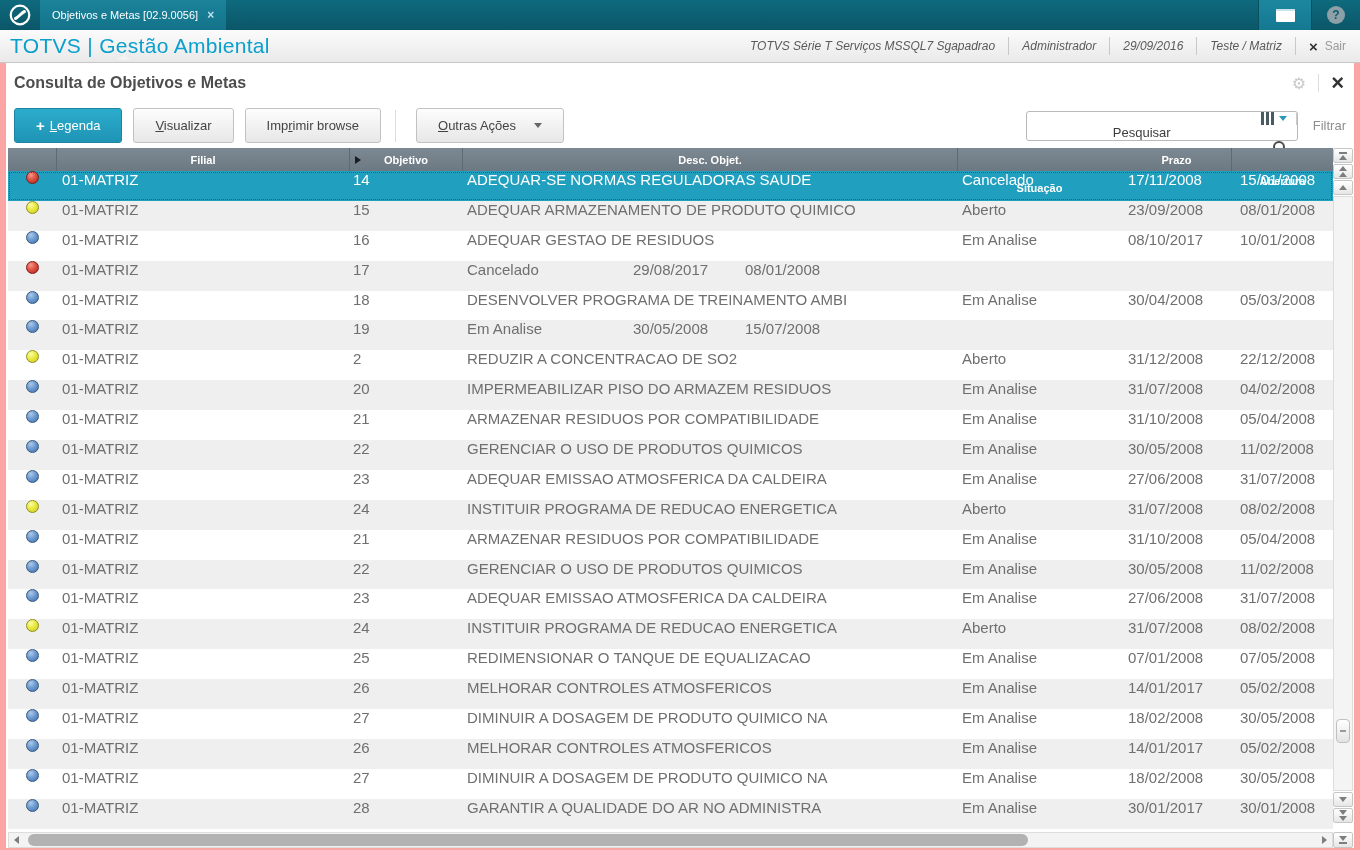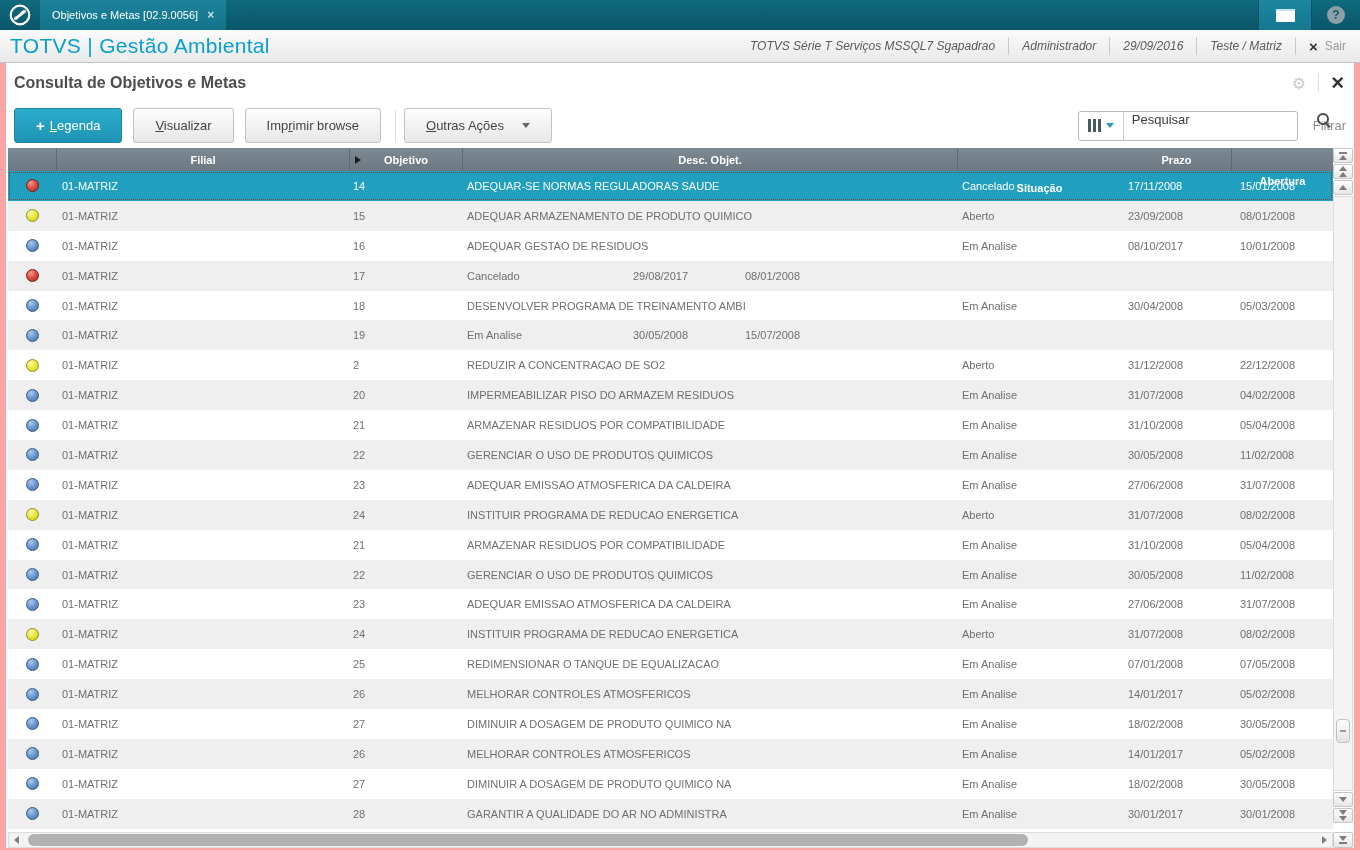--- a/index.html
+++ b/index.html
@@ -50,21 +50,21 @@
   
   .toolbar{position:absolute;top:40px;left:0;right:0;height:45px;display:flex;align-items:center;padding-left:8px;box-sizing:border-box;}
   .btn{height:33px;padding:0 21px;border-radius:3px;font-size:13px;display:flex;align-items:center;cursor:pointer;white-space:nowrap;}
   .btn u{text-decoration:underline;}
   .btn-primary{background:linear-gradient(#2caccb,#1f94b5);border:1px solid #1b85a3;color:#fff;gap:5px;}
   .btn-primary .plus{font-size:15px;font-weight:bold;}
   .btn-default{background:linear-gradient(#fdfdfd,#e7e7e7);border:1px solid #c2c2c2;color:#444;margin-left:11px;}
   .tb-sep{width:1px;height:32px;background:#ddd;margin:0 8px 0 14px;}
   .caret{width:0;height:0;border-left:4px solid transparent;border-right:4px solid transparent;border-top:5px solid #666;margin-left:18px;}
   .toolbar-right{margin-left:auto;display:flex;align-items:center;margin-right:8px;}
-  .search-box{width:220px;height:30px;border:1px solid #b9b9b9;border-radius:3px;display:flex;align-items:flex-start;background:#fff;box-sizing:border-box;}
+  .search-box{width:272px;height:30px;border:1px solid #b9b9b9;border-radius:3px;display:flex;align-items:flex-end;background:#fff;box-sizing:border-box;flex-direction:column;}
   .col-picker{display:flex;align-items:center;gap:5px;padding:0 9px;height:100%;border-right:1px solid #ccc;cursor:pointer;}
   .col-bars{display:flex;gap:2px;}
   .col-bars i{display:block;width:3px;height:13px;background:#4a5a63;}
   .col-caret{width:0;height:0;border-left:4px solid transparent;border-right:4px solid transparent;border-top:5px solid #2c98b5;}
   .search-input{flex:1;border:none;outline:none;font-size:13px;color:#333;padding:0 8px;font-family:"Liberation Sans",sans-serif;background:transparent;}
   .search-input::placeholder{color:#3c3c3c;opacity:1;}
   .mag{position:relative;width:16px;height:16px;margin-right:9px;cursor:pointer;}
   .mag:before{content:'';position:absolute;left:1px;top:1px;width:8px;height:8px;border:2px solid #4a4a4a;border-radius:50%;}
   .mag:after{content:'';position:absolute;left:11px;top:11px;width:5px;height:2px;background:#4a4a4a;transform:rotate(45deg);transform-origin:0 0;}
   .filtrar{font-size:13px;color:#8f8f8f;margin-left:15px;cursor:pointer;}
@@ -75,21 +75,21 @@
   .th{display:flex;align-items:center;justify-content:center;box-sizing:border-box;border-right:1px solid #5f6b73;position:relative;}
   .th:last-child{border-right:none;}
   .sort-ind{position:absolute;left:5px;width:0;height:0;border-top:4px solid transparent;border-bottom:4px solid transparent;border-left:6px solid #1c1c1c;}
   .c-icon{width:49px;}
   .c-filial{width:293px;}
   .c-obj{width:113px;}
   .c-desc{width:495px;}
   .c-sit{width:164px;margin-top:40px;}
   .c-prazo{width:110px;}
   .c-abe{width:101px;margin-top:33px;}
-  .tbody .trow{display:flex;height:29.9px;align-items:center;font-size:11px;color:#6f6f6f;background:#fff;cursor:pointer;}
+  .tbody .trow{display:flex;height:29.9px;align-items:flex-start;font-size:15px;color:#6f6f6f;background:#fff;cursor:pointer;}
   .tbody .trow:nth-child(even){background:#efefef;}
   .trow .c{box-sizing:border-box;white-space:nowrap;overflow:hidden;}
   .cell-icon{width:49px;display:flex;align-items:center;justify-content:center;}
   .cell-filial{width:293px;padding-left:5px;}
   .cell-obj{width:113px;padding-left:3px;}
   .cell-desc{width:495px;padding-left:4px;}
   .cell-sit{width:164px;padding-left:4px;}
   .cell-prazo{width:110px;padding-left:6px;}
   .cell-abe{width:101px;padding-left:8px;}
   .trow.selected{background:#209fbe !important;color:#fff;outline:1px dotted #7e4034;outline-offset:-2px;}
@@ -176,21 +176,21 @@
           <span class="plus">+</span>
           <span><span></span><u>L</u><span>egenda</span></span>
         </div>
         <div class="btn btn-default">
           <span><span></span><u>V</u><span>isualizar</span></span>
         </div>
         <div class="btn btn-default">
           <span><span>Imp</span><u>r</u><span>imir browse</span></span>
         </div>
         <div class="tb-sep"></div>
-        <div class="btn btn-default" style="margin-left:0;">
+        <div class="btn btn-default" style="margin-left:12px;">
           <span><span></span><u>O</u><span>utras Ações</span></span>
           <span class="caret"></span>
         </div>
         <div class="toolbar-right">
           <div class="search-box">
             <div class="col-picker">
               <span class="col-bars">
                   <i></i>
                   <i></i>
                   <i></i>

